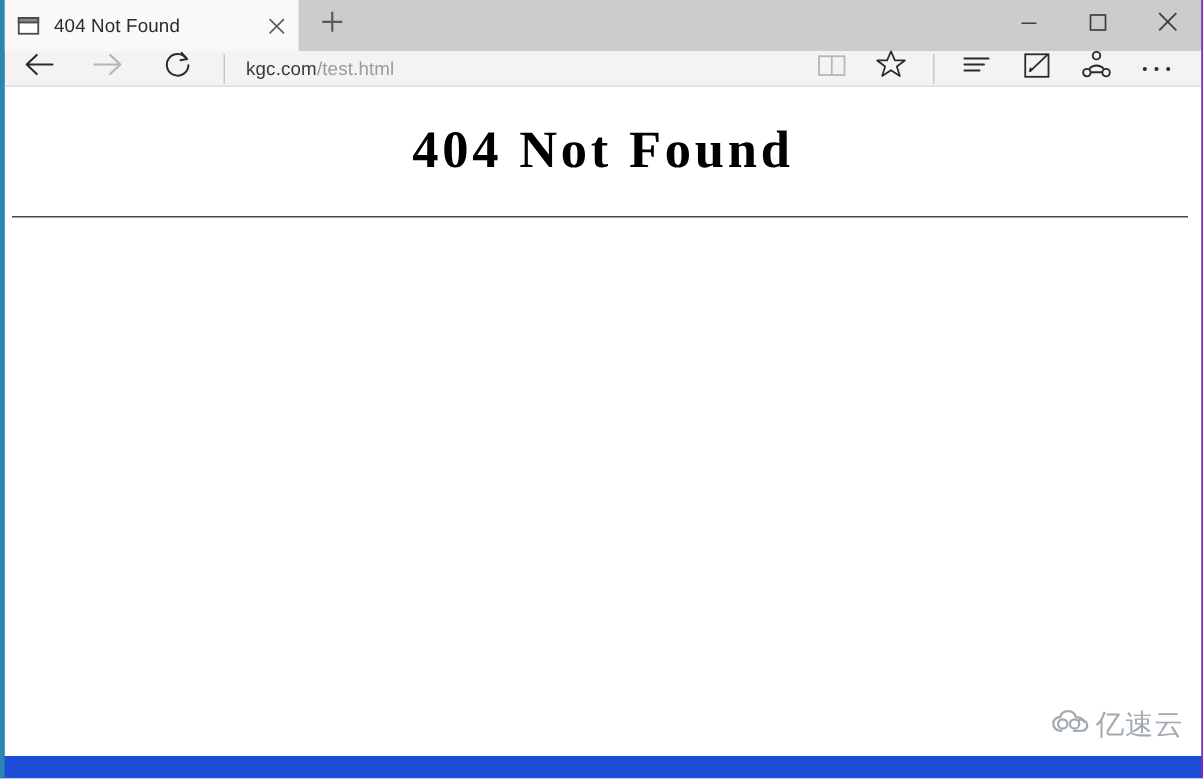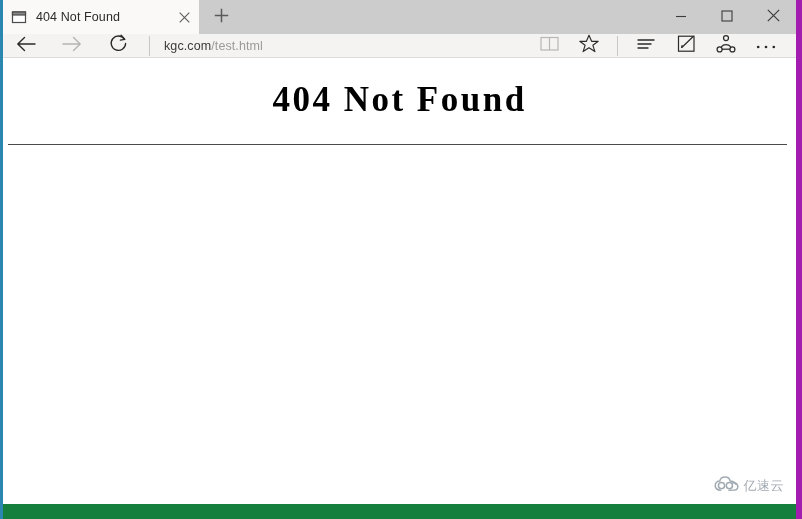--- a/index.html
+++ b/index.html
@@ -15,22 +15,22 @@
     -webkit-font-smoothing: antialiased;
   }
 
   
   #browser-window {
     position: relative;
     width: 802px;
     height: 519px;
     box-sizing: border-box;
     border-left: 3px solid #2b86b0;
-    border-right: 6px solid #a21caf;
-    background: #15803d;
+    border-right: 1px solid #a21caf;
+    background: #1d4ed8;
     overflow: hidden;
   }
 
   
   #title-bar {
     position: relative;
     height: 34px;
     background: #cccccc;
     display: flex;
     align-items: stretch;
@@ -180,21 +180,21 @@
   
   #watermark {
     position: absolute;
     right: 12px;
     bottom: 8px;
     display: flex;
     align-items: center;
     opacity: .92;
   }
   #watermark-text {
-    font-size: 13px;
+    font-size: 19px;
     color: #9aa3ab;
     margin-left: 4px;
     letter-spacing: .5px;
     font-family: "DejaVu Sans", sans-serif;
   }
 </style>
 </head>
 <body>
 
 <div id="browser-window">

